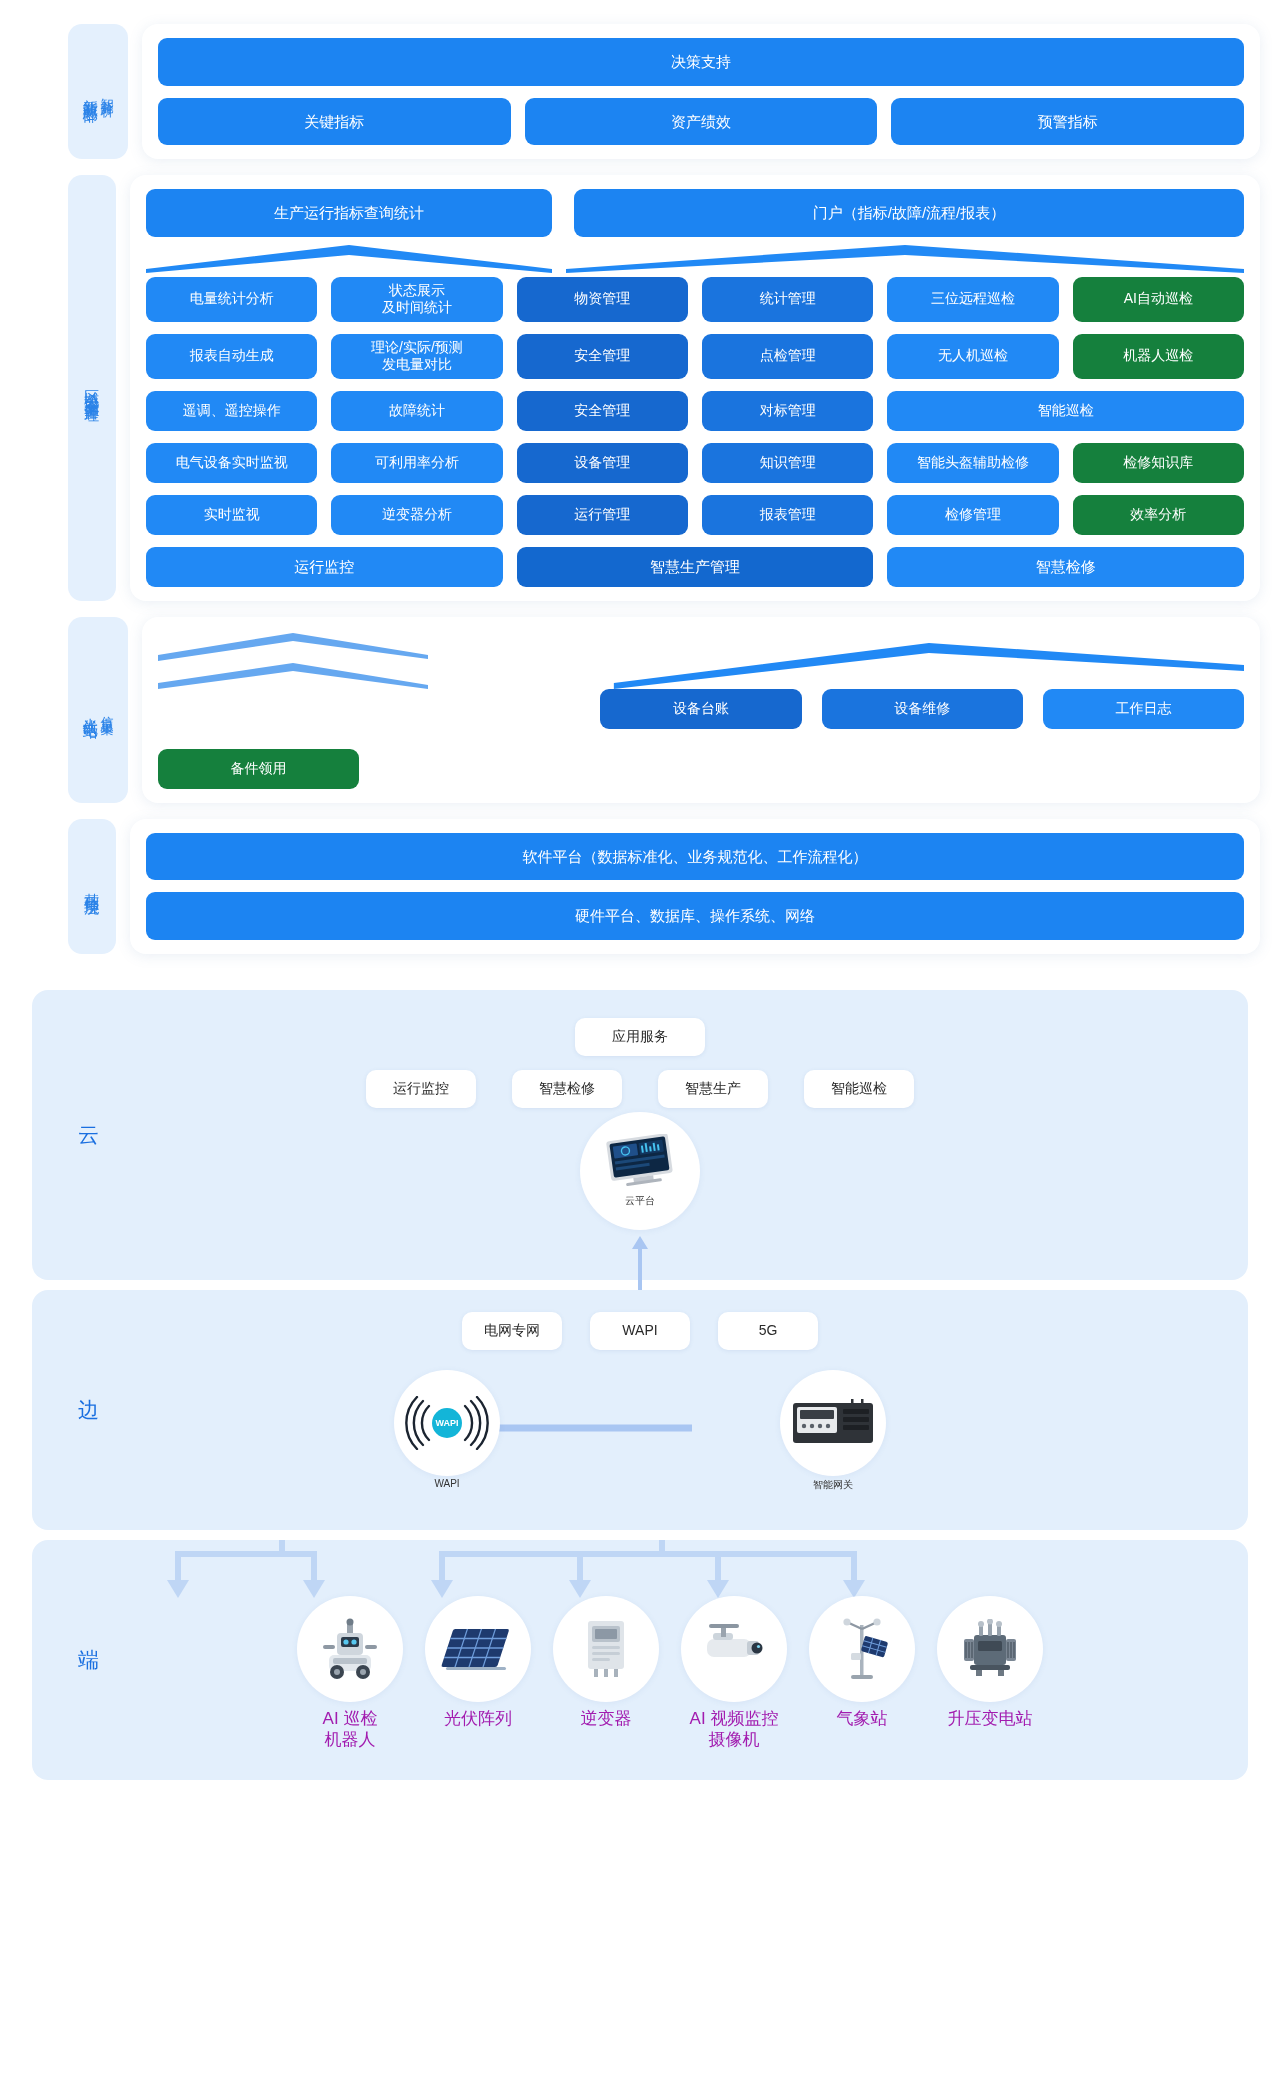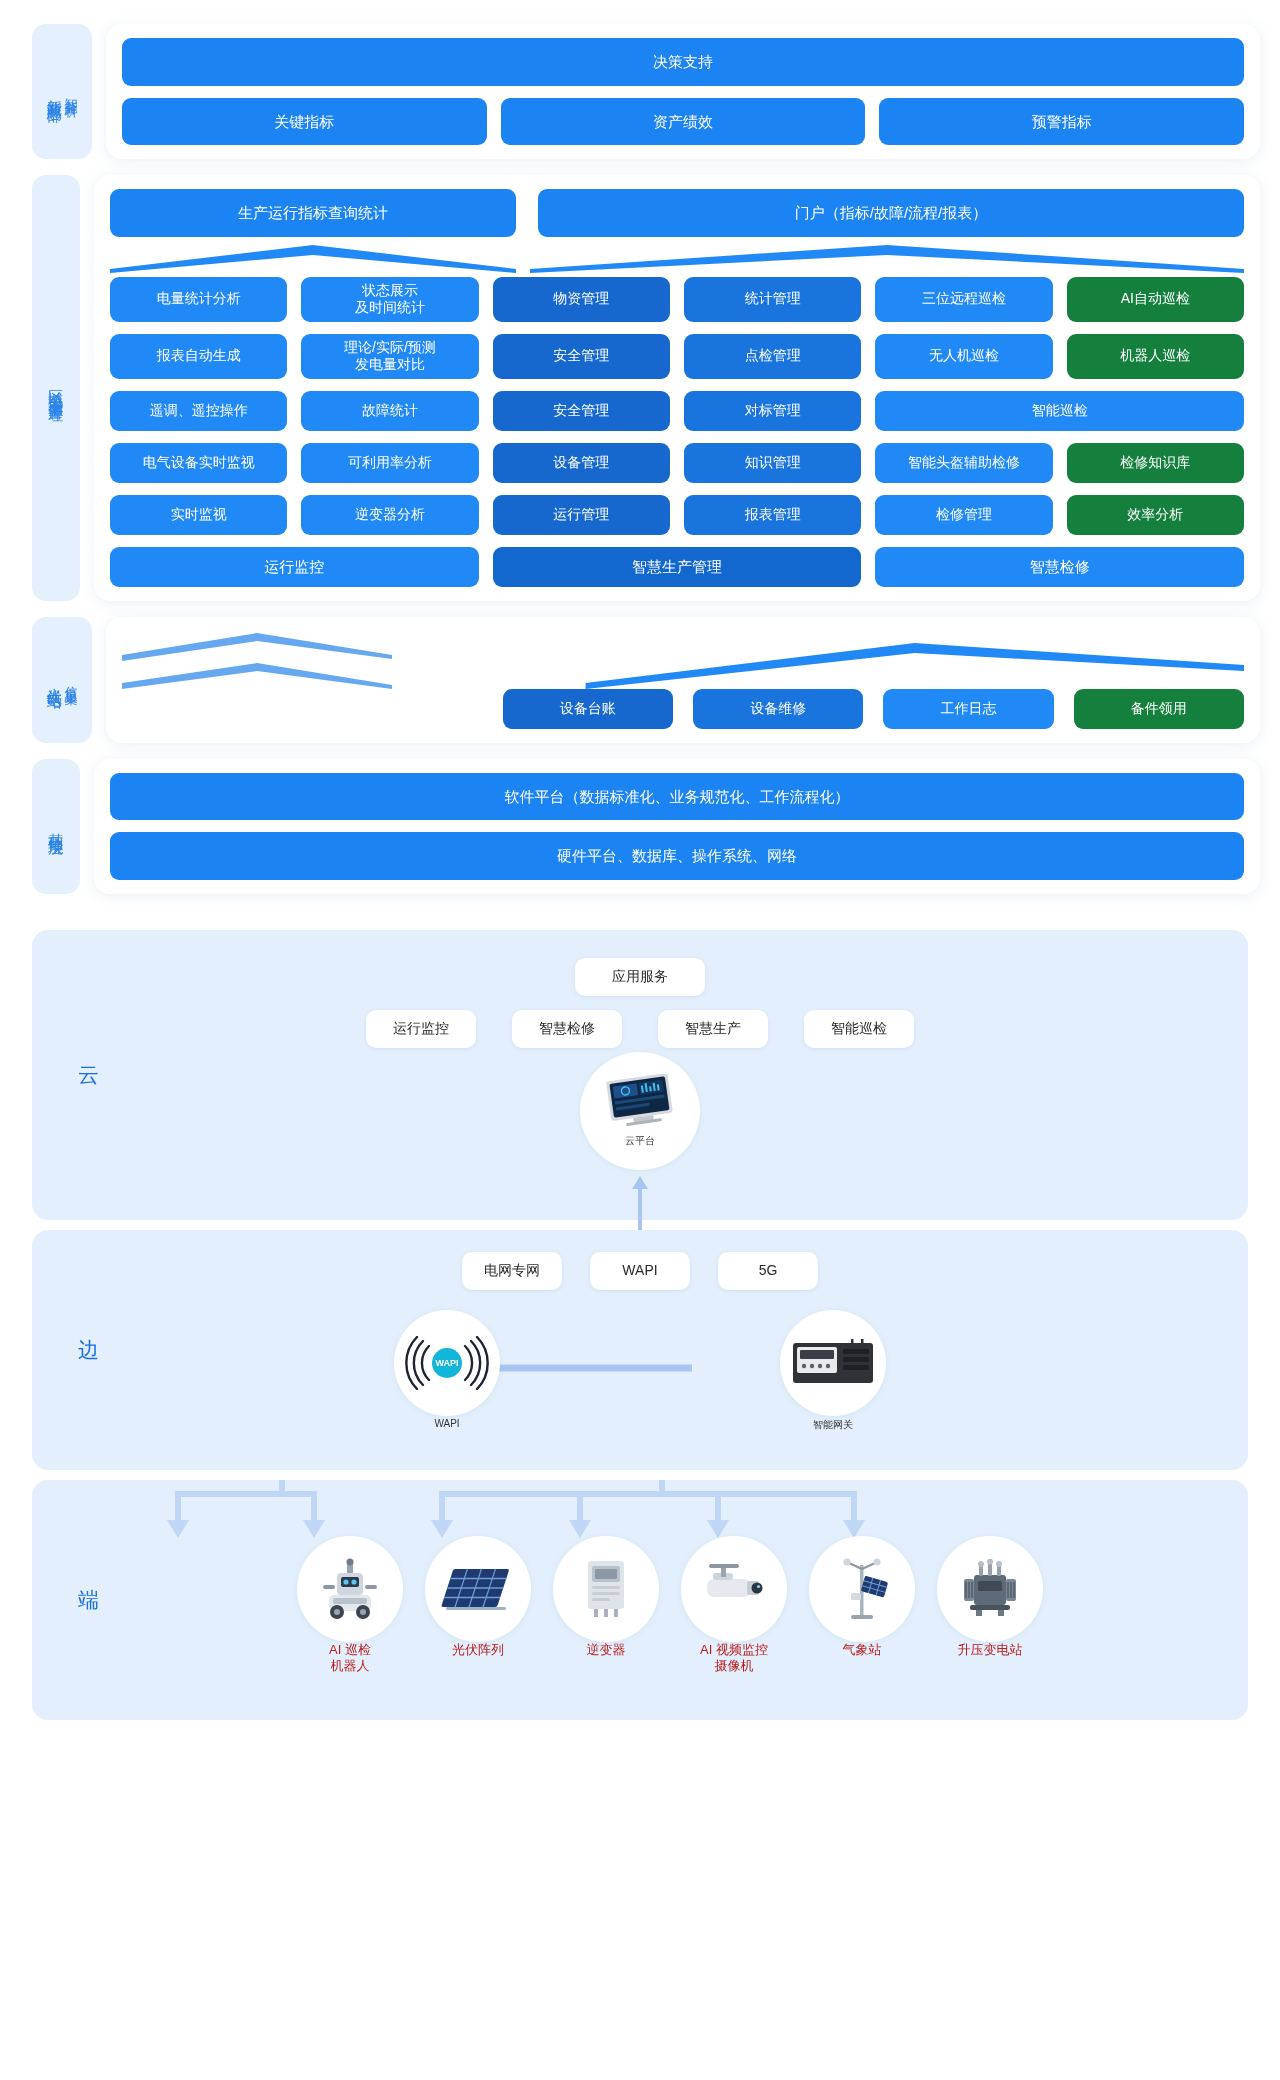--- a/index.html
+++ b/index.html
@@ -6,21 +6,21 @@
   body {
     width: 1280px;
     min-height: 2080px;
     background: #ffffff;
     font-family: "Liberation Sans", "DejaVu Sans", sans-serif;
     -webkit-font-smoothing: antialiased;
   }
   .page { width: 1280px; position: relative; padding: 0 0 20px 0; }
 
   
-  .arch { padding: 24px 20px 10px 32px; }
+  .arch { padding: 24px 20px 10px 32px; margin-left: 36px; }
   .layer-row { display: flex; align-items: stretch; margin-bottom: 16px; }
 
   .layer-label {
     width: 48px;
     flex: 0 0 48px;
     background: #e4f0fd;
     border-radius: 14px;
     display: flex;
     align-items: center;
     justify-content: center;
@@ -103,21 +103,21 @@
   .wide-row { display: flex; gap: 14px; margin-top: 12px; }
   .wide-row .bar { flex: 1; margin-top: 0; min-height: 40px; display: flex; align-items: center; justify-content: center; padding: 10px 8px; }
 
   
   .s3-top { display: flex; gap: 14px; align-items: flex-end; height: 58px; }
   .s3-arrows { flex: 0 0 270px; position: relative; height: 58px; }
   .s3-arrows svg { width: 100%; height: 100%; display: block; }
   .s3-arrow-r { flex: 1; position: relative; height: 58px; }
   .s3-arrow-r svg { width: 100%; height: 100%; display: block; }
 
-  .s3-grid { display: grid; grid-template-columns: repeat(6,1fr); gap: 20px; }
+  .s3-grid { display: grid; grid-template-columns: repeat(5,1fr); gap: 20px; }
   .s3-grid .cell { min-height: 40px; }
   .s3-grid .ghost { background: transparent; }
 
   .s3-sources { display: grid; grid-template-columns: repeat(5,1fr); gap: 14px; margin-top: 12px; }
   .src {
     background: #77aef3;
     color: #fff;
     font-size: 14px;
     border-radius: 9px;
     text-align: center;
@@ -179,21 +179,21 @@
     background: #fff;
     display: flex; align-items: center; justify-content: center;
     box-shadow: 0 1px 6px rgba(60,100,160,0.08);
   }
 
   
   .zone-dev { height: 240px; }
   .dev-row { position: absolute; left: 0; right: 0; top: 56px; display: flex; justify-content: center; gap: 22px; padding-left: 60px; }
   .dev { width: 106px; text-align: center; }
   .dev .circ { margin: 0 auto; }
-  .dev-cap { font-size: 13px; color: #b91c1c; line-height: 1.25; }
+  .dev-cap { font-size: 17px; color: #a21caf; margin-top: 6px; line-height: 1.25; }
 
   
   .vconnect { position: absolute; left: 50%; transform: translateX(-50%); }
 
   .tree-svg { position: absolute; left: 0; top: 0; width: 100%; height: 100%; pointer-events: none; }
 </style>
 </head>
 <body>
 
 <div class="page">

